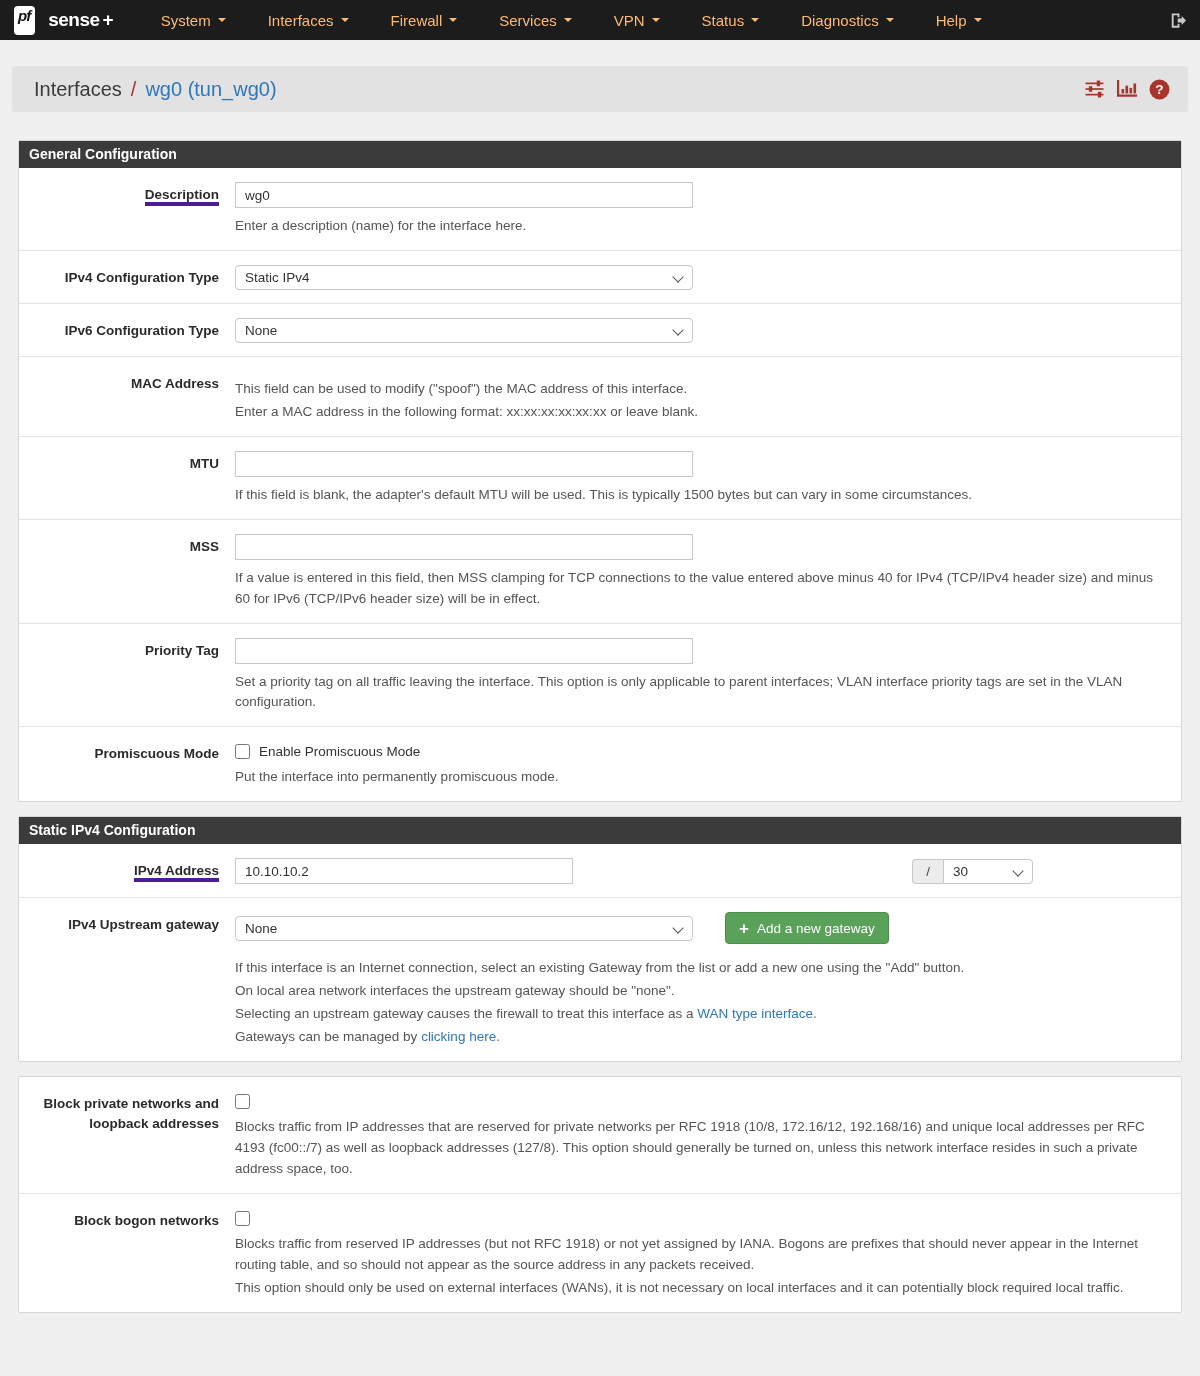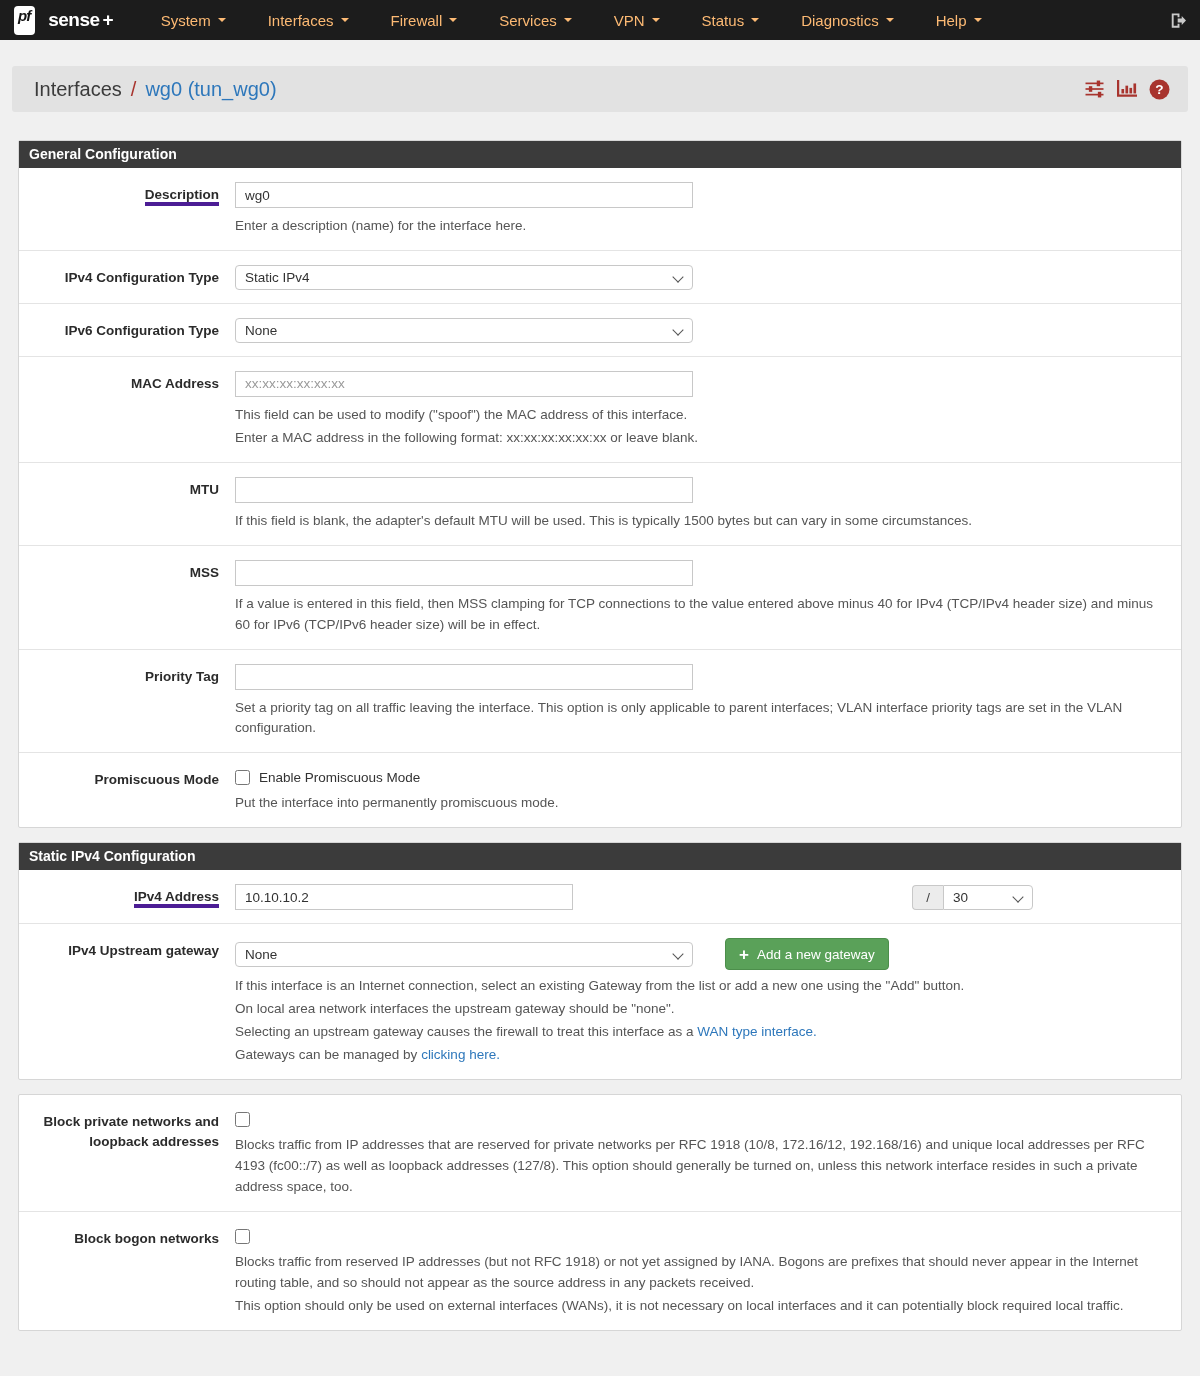--- a/index.html
+++ b/index.html
@@ -231,21 +231,20 @@
         <select>
           <option>None</option>
         </select>
       </span>
     </div>
   </div>
 
   <div class="frow">
     <div class="flabel">MAC Address</div>
     <div class="fcontent">
-      <input type="text" placeholder="xx:xx:xx:xx:xx:xx" style="">
       <div class="help">This field can be used to modify ("spoof") the MAC address of this interface.</div>
       <div class="help">Enter a MAC address in the following format: xx:xx:xx:xx:xx:xx or leave blank.</div>
     </div>
   </div>
 
   <div class="frow">
     <div class="flabel">MTU</div>
     <div class="fcontent">
       <input type="text" style="">
       <div class="help">If this field is blank, the adapter's default MTU will be used. This is typically 1500 bytes but can vary in some circumstances.</div>
@@ -308,21 +307,21 @@
         <span class="selwrap">
           <select>
             <option>None</option>
           </select>
         </span>
         <button class="btn-green">
           <span class="plus">+</span>
           <span>Add a new gateway</span>
         </button>
       </div>
-      <div class="help" style="margin-top:6px">If this interface is an Internet connection, select an existing Gateway from the list or add a new one using the "Add" button.</div>
+      <div class="help" style="margin-top:14px">If this interface is an Internet connection, select an existing Gateway from the list or add a new one using the "Add" button.</div>
       <div class="help">On local area network interfaces the upstream gateway should be "none".</div>
       <div class="help"><span>Selecting an upstream gateway causes the firewall to treat this interface as a </span><a>WAN type interface.</a></div>
       <div class="help"><span>Gateways can be managed by </span><a>clicking here.</a></div>
     </div>
   </div>
 </section>
 
 <section class="panel">
 
   <div class="frow">

